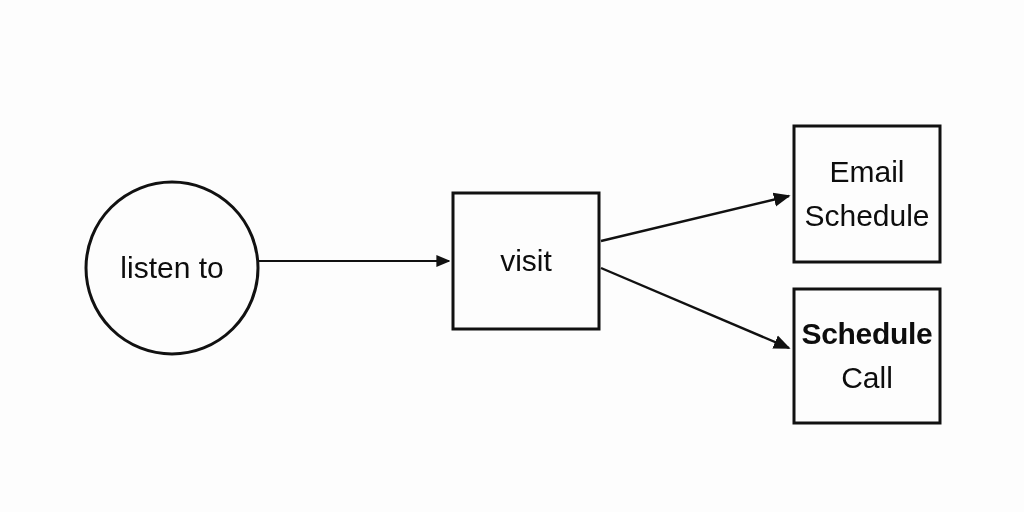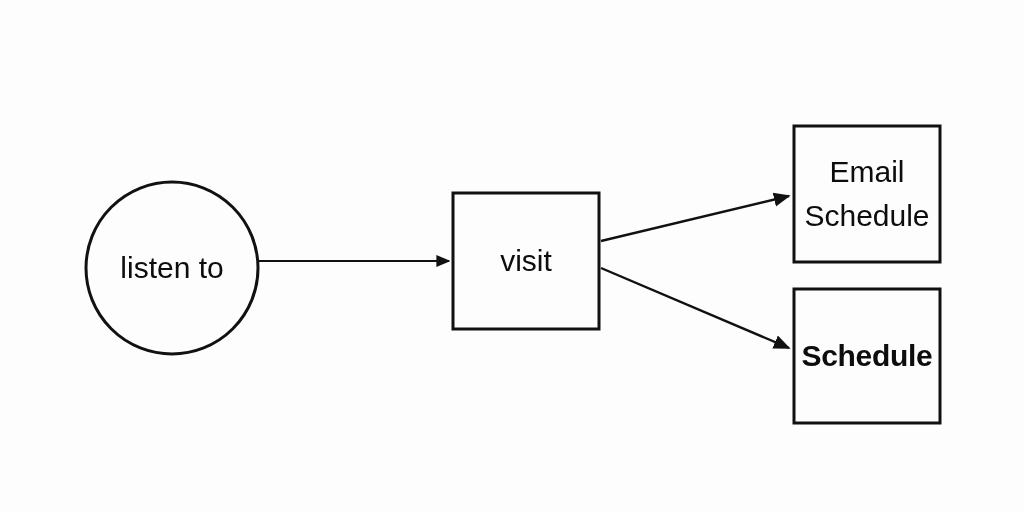--- a/index.html
+++ b/index.html
@@ -109,15 +109,16 @@
     <span class="line">visit</span>
   </div>
 
   <div class="node-label" id="label-email-capture">
     <span class="line">Email</span>
     <span class="line">Schedule</span>
   </div>
 
   <div class="node-label" id="label-schedule-call">
     <span class="line tight">Schedule</span>
+    <span class="line">Call</span>
   </div>
 
 </div>
 
 </body></html>

